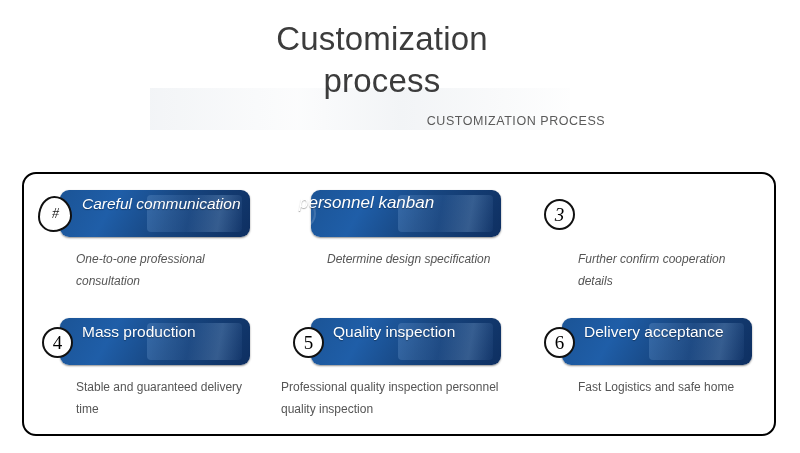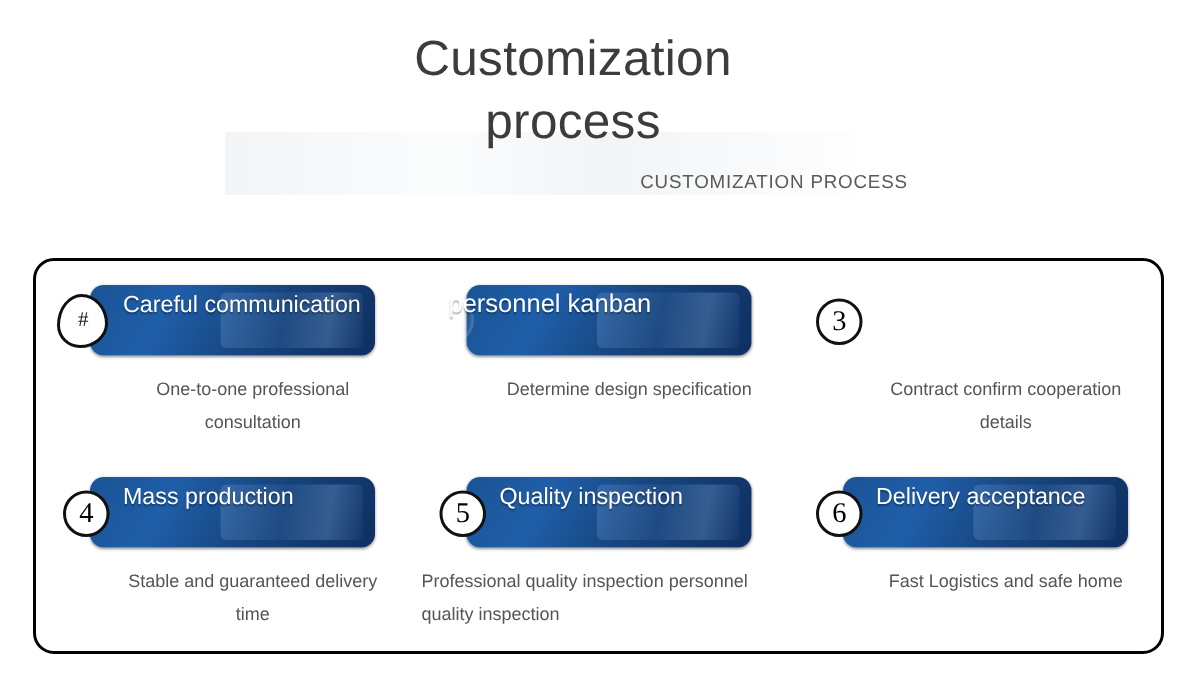--- a/index.html
+++ b/index.html
@@ -68,21 +68,21 @@
     position: absolute;
     inset: 0;
   }
   .row {
     position: absolute;
     left: 0;
     width: 100%;
     height: 118px;
     display: flex;
   }
-  .row-1 { top: 8px; }
+  .row-1 { top: 8px; font-style: italic; }
   .row-2 { top: 136px; }
 
   .step {
     position: relative;
     width: 251px;
     flex: 0 0 251px;
     box-sizing: border-box;
   }
 
   
@@ -187,21 +187,21 @@
     font-size: 12px;
     line-height: 1.85;
     color: #555555;
   }
   .step.wide-caption .step-caption {
     left: 6px;
     width: 244px;
   }
   .step.center-caption .step-caption {
     left: 52px;
-    text-align: center;
+    text-align: left;
   }
 </style>
 </head>
 <body>
 
 <div class="watermark"></div>
 
 <div class="header">
   <h1 class="page-title">Customization process</h1>
   <div class="page-subtitle">CUSTOMIZATION PROCESS</div>
@@ -223,21 +223,21 @@
       <div class="step overflow center-caption">
         <div class="pill">
           <div class="pill-title">personnel kanban</div>
         </div>
         <div class="badge">2</div>
         <div class="step-caption">Determine design specification</div>
       </div>
 
       <div class="step center-caption">
         <div class="badge">3</div>
-        <div class="step-caption">Contract confirm cooperation details</div>
+        <div class="step-caption">Further confirm cooperation details</div>
       </div>
 
     </div>
 
     <div class="row row-2">
 
       <div class="step center-caption">
         <div class="pill">
           <div class="pill-title">Mass production</div>
         </div>

